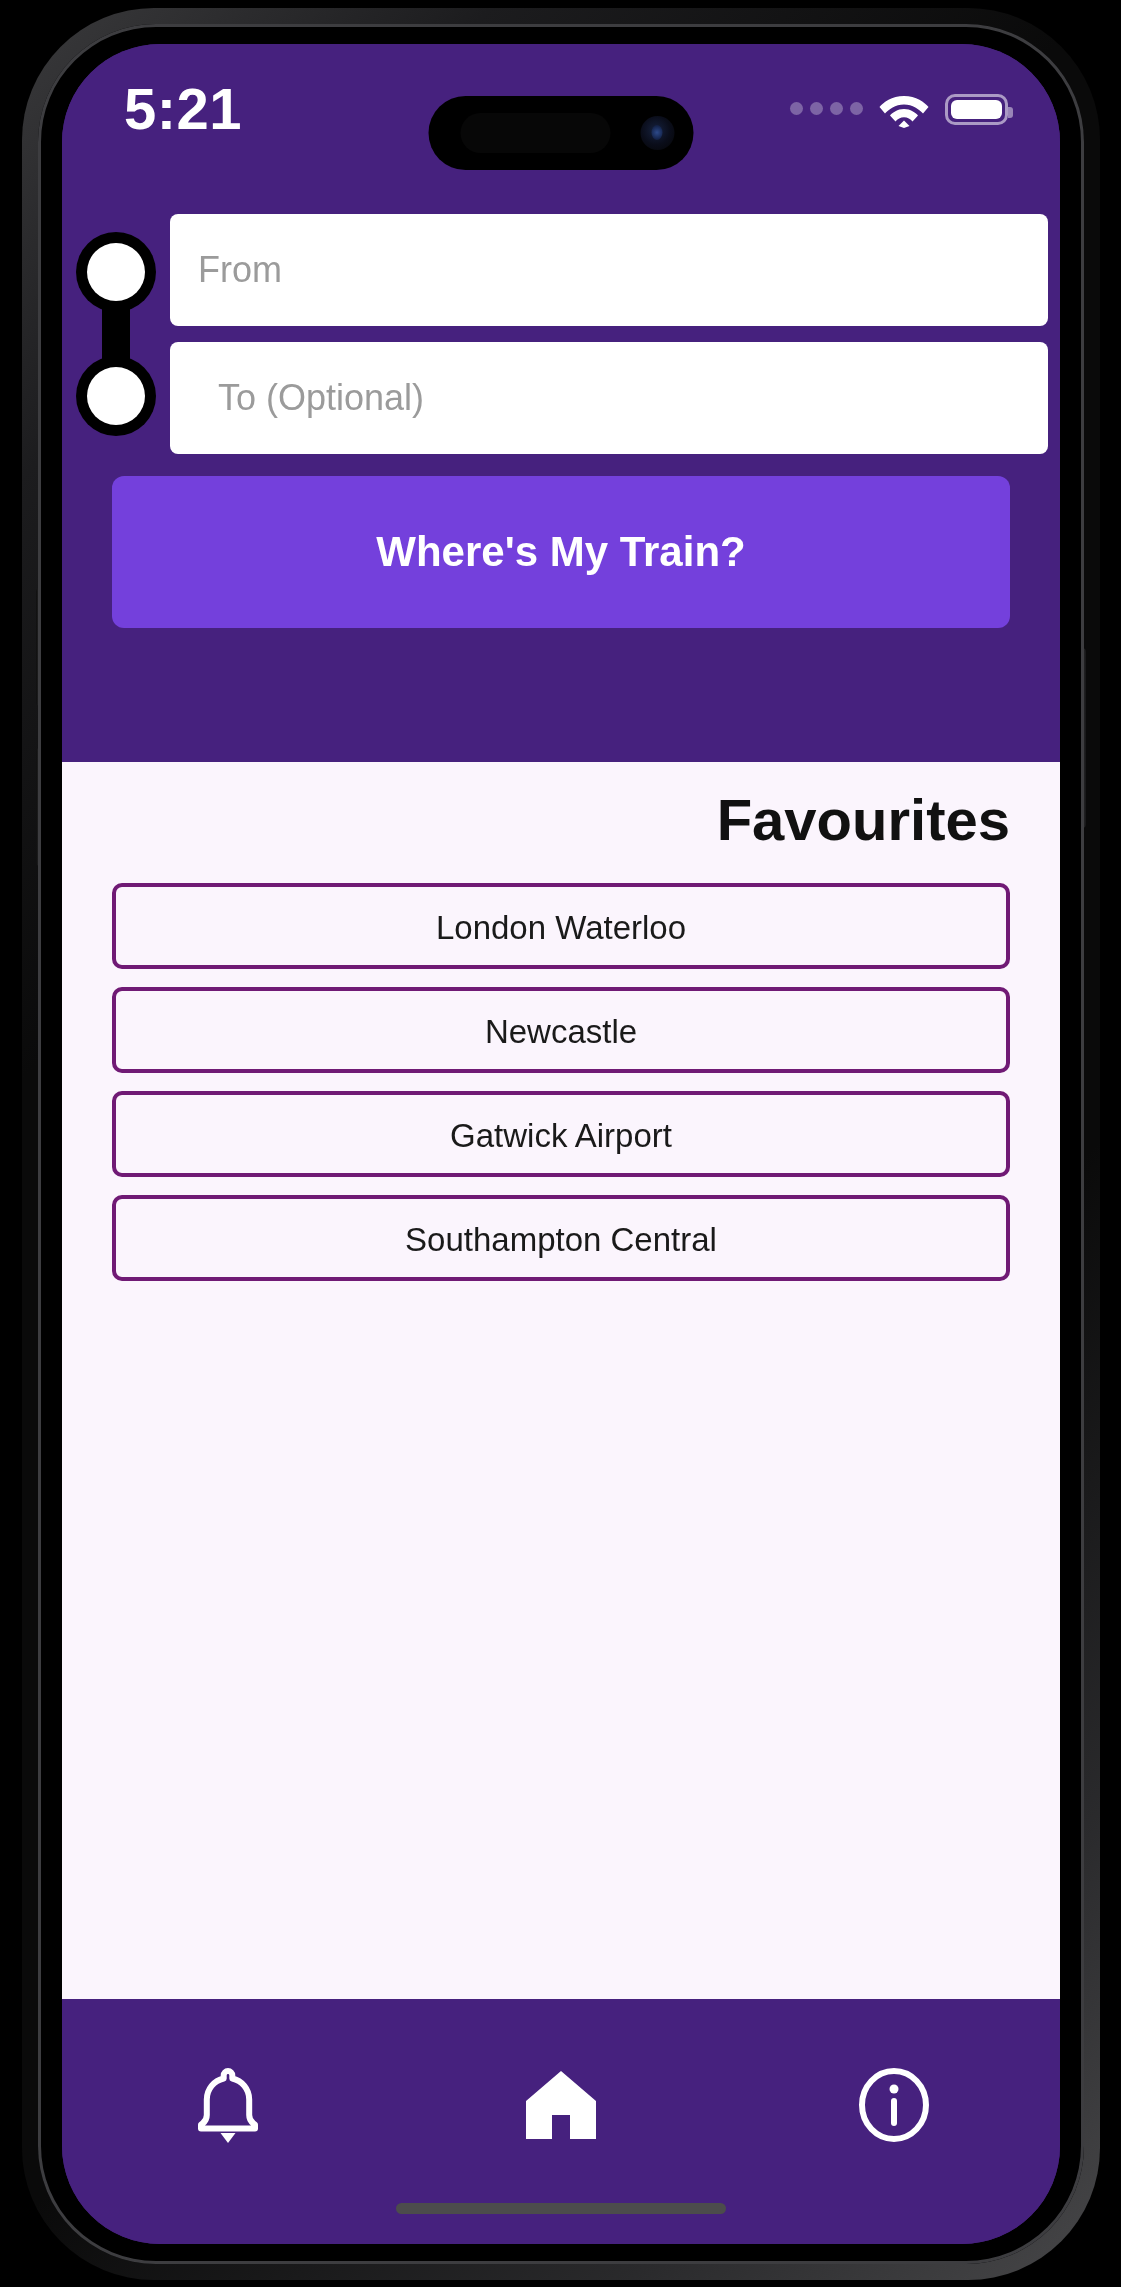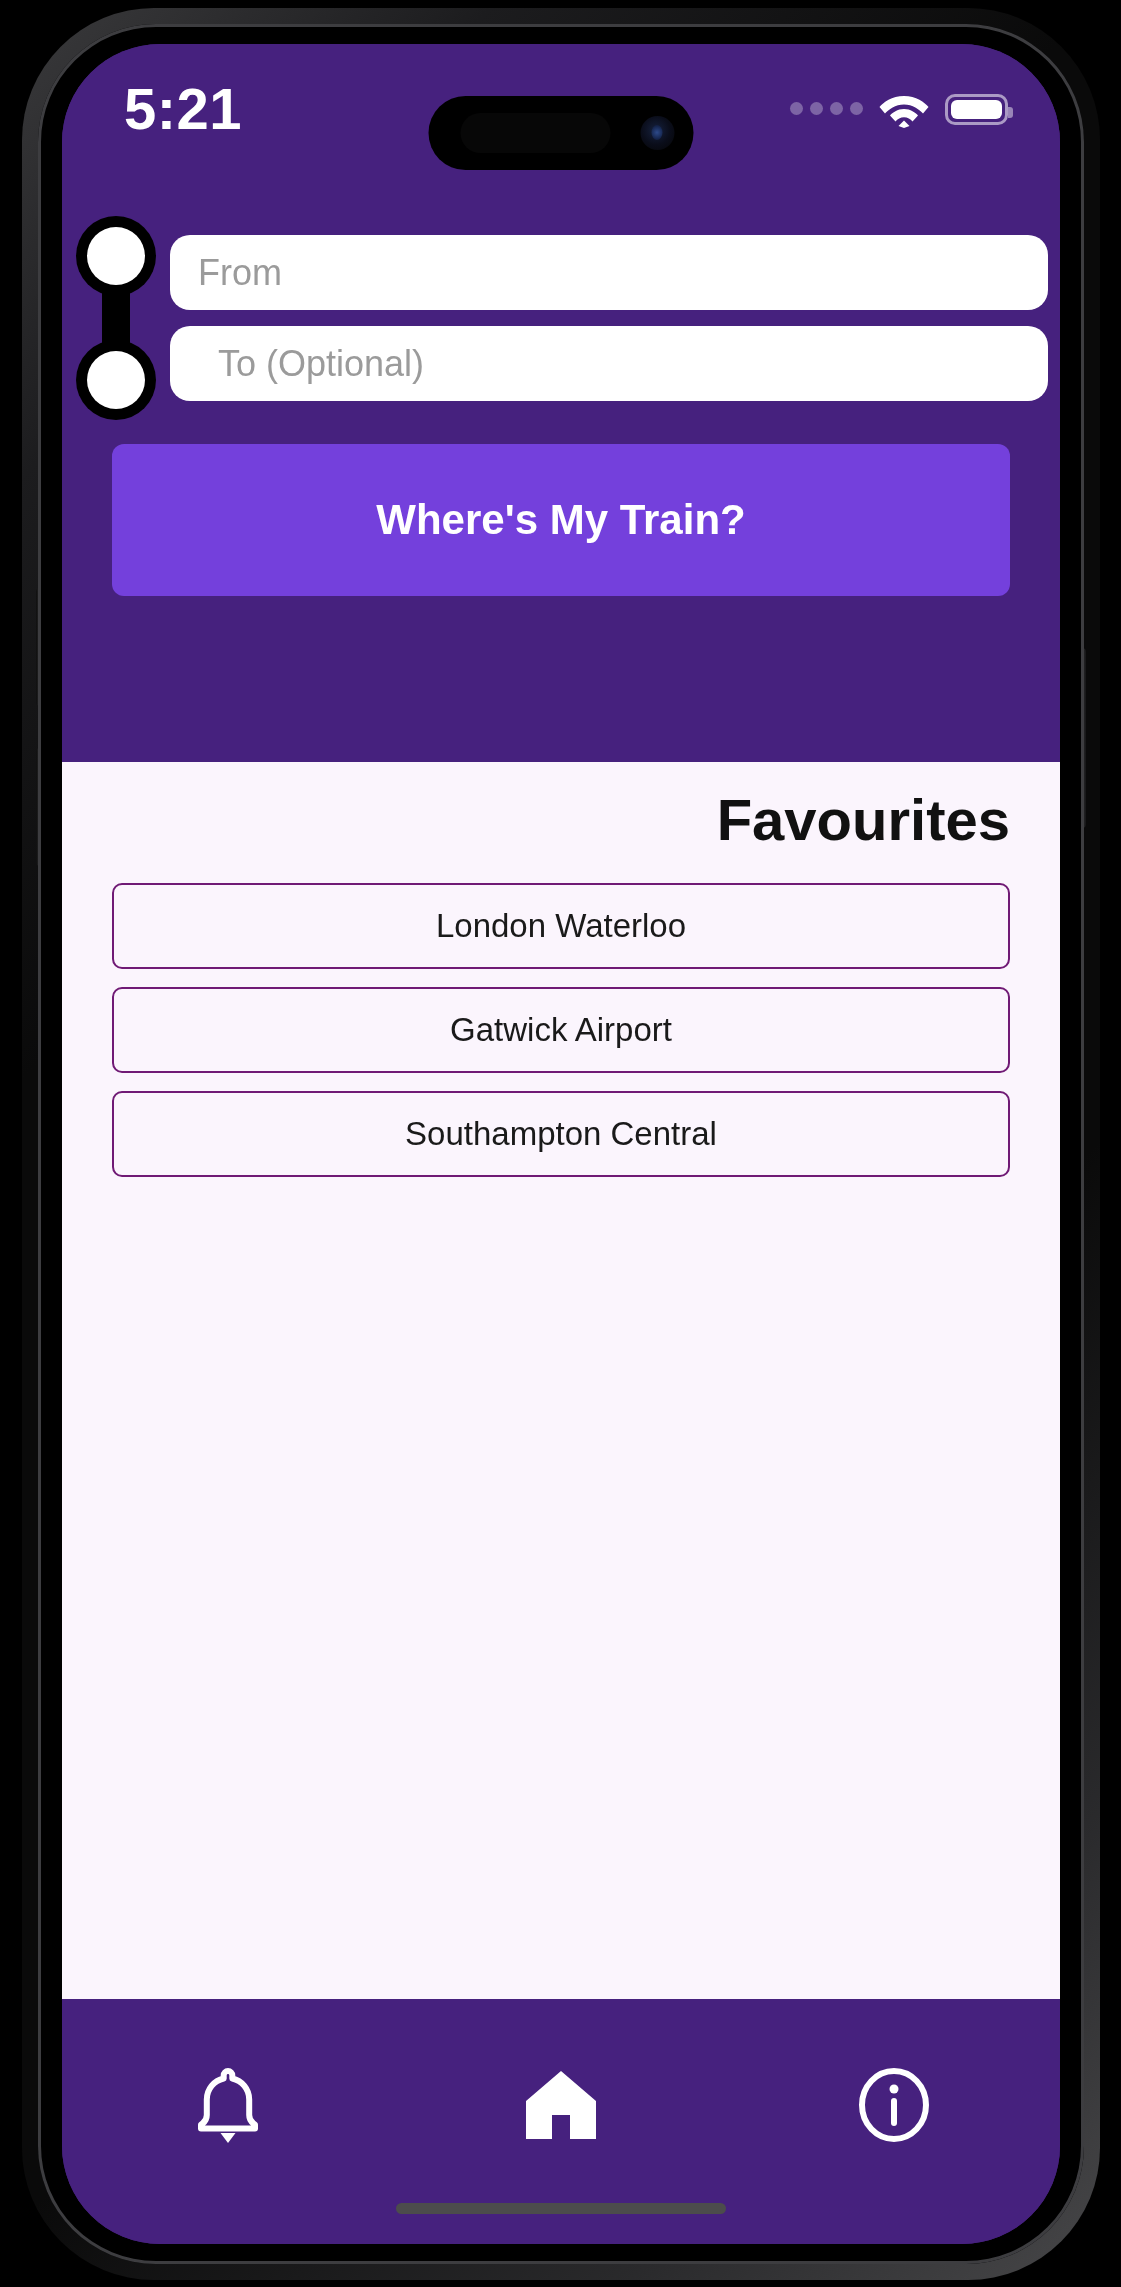--- a/index.html
+++ b/index.html
@@ -133,24 +133,24 @@
     width: 108px;
     flex: 0 0 108px;
     display: flex; align-items: center; justify-content: center;
     align-self: stretch;
   }
   .route-svg { display: block; }
 
   .fields { flex: 1; padding-right: 12px; }
   .field {
     width: 100%;
-    height: 75px;
+    height: 112px;
     background: #ffffff;
     border: none;
-    border-radius: 20px;
+    border-radius: 8px;
     font-size: 36px;
     font-family: "Liberation Sans", sans-serif;
     color: #111111;
     padding: 0 28px;
     outline: none;
     display: block;
   }
   .field::placeholder { color: #9b9b9b; }
   .field + .field { margin-top: 16px; padding-left: 48px; }
 
@@ -205,21 +205,21 @@
     font-weight: bold;
     color: #111111;
     margin-bottom: 30px;
   }
   .fav-item {
     display: block;
     width: 100%;
     height: 86px;
     line-height: 82px;
     background: #FBF5FD;
-    border: 2px solid #701a75;
+    border: 4px solid #701a75;
     border-radius: 10px;
     font-size: 33px;
     color: #1a1a1a;
     font-family: "Liberation Sans", sans-serif;
     text-align: center;
     cursor: pointer;
     margin-bottom: 18px;
     padding: 0;
   }
 
@@ -309,20 +309,21 @@
 
     <div class="island">
       <div class="island-speaker"></div>
       <div class="island-cam"></div>
     </div>
 
     <div class="content">
       <div class="section-title">Favourites</div>
 
       <button class="fav-item">London Waterloo</button>
+      <button class="fav-item">Newcastle</button>
       <button class="fav-item">Gatwick Airport</button>
       <button class="fav-item">Southampton Central</button>
     </div>
 
     <div class="bottom-nav">
       <button class="nav-btn">
         <span>
           <svg width="72" height="80" viewBox="0 0 72 80">
             <path d="M36 6 C33.6 6 31.7 7.9 31.7 10.3 L31.7 13.5 C22 15.6 14.8 24.2 14.8 34.5 L14.8 50 C14.8 53.5 13.2 56.5 10.6 58.5 L9 59.7 L9 63.5 L63 63.5 L63 59.7 L61.4 58.5 C58.8 56.5 57.2 53.5 57.2 50 L57.2 34.5 C57.2 24.2 50 15.6 40.3 13.5 L40.3 10.3 C40.3 7.9 38.4 6 36 6 Z" fill="none" stroke="#ffffff" stroke-width="6" stroke-linejoin="round"></path>
             <path d="M28.5 68 L43.5 68 L36 78 Z" fill="#ffffff"></path>

